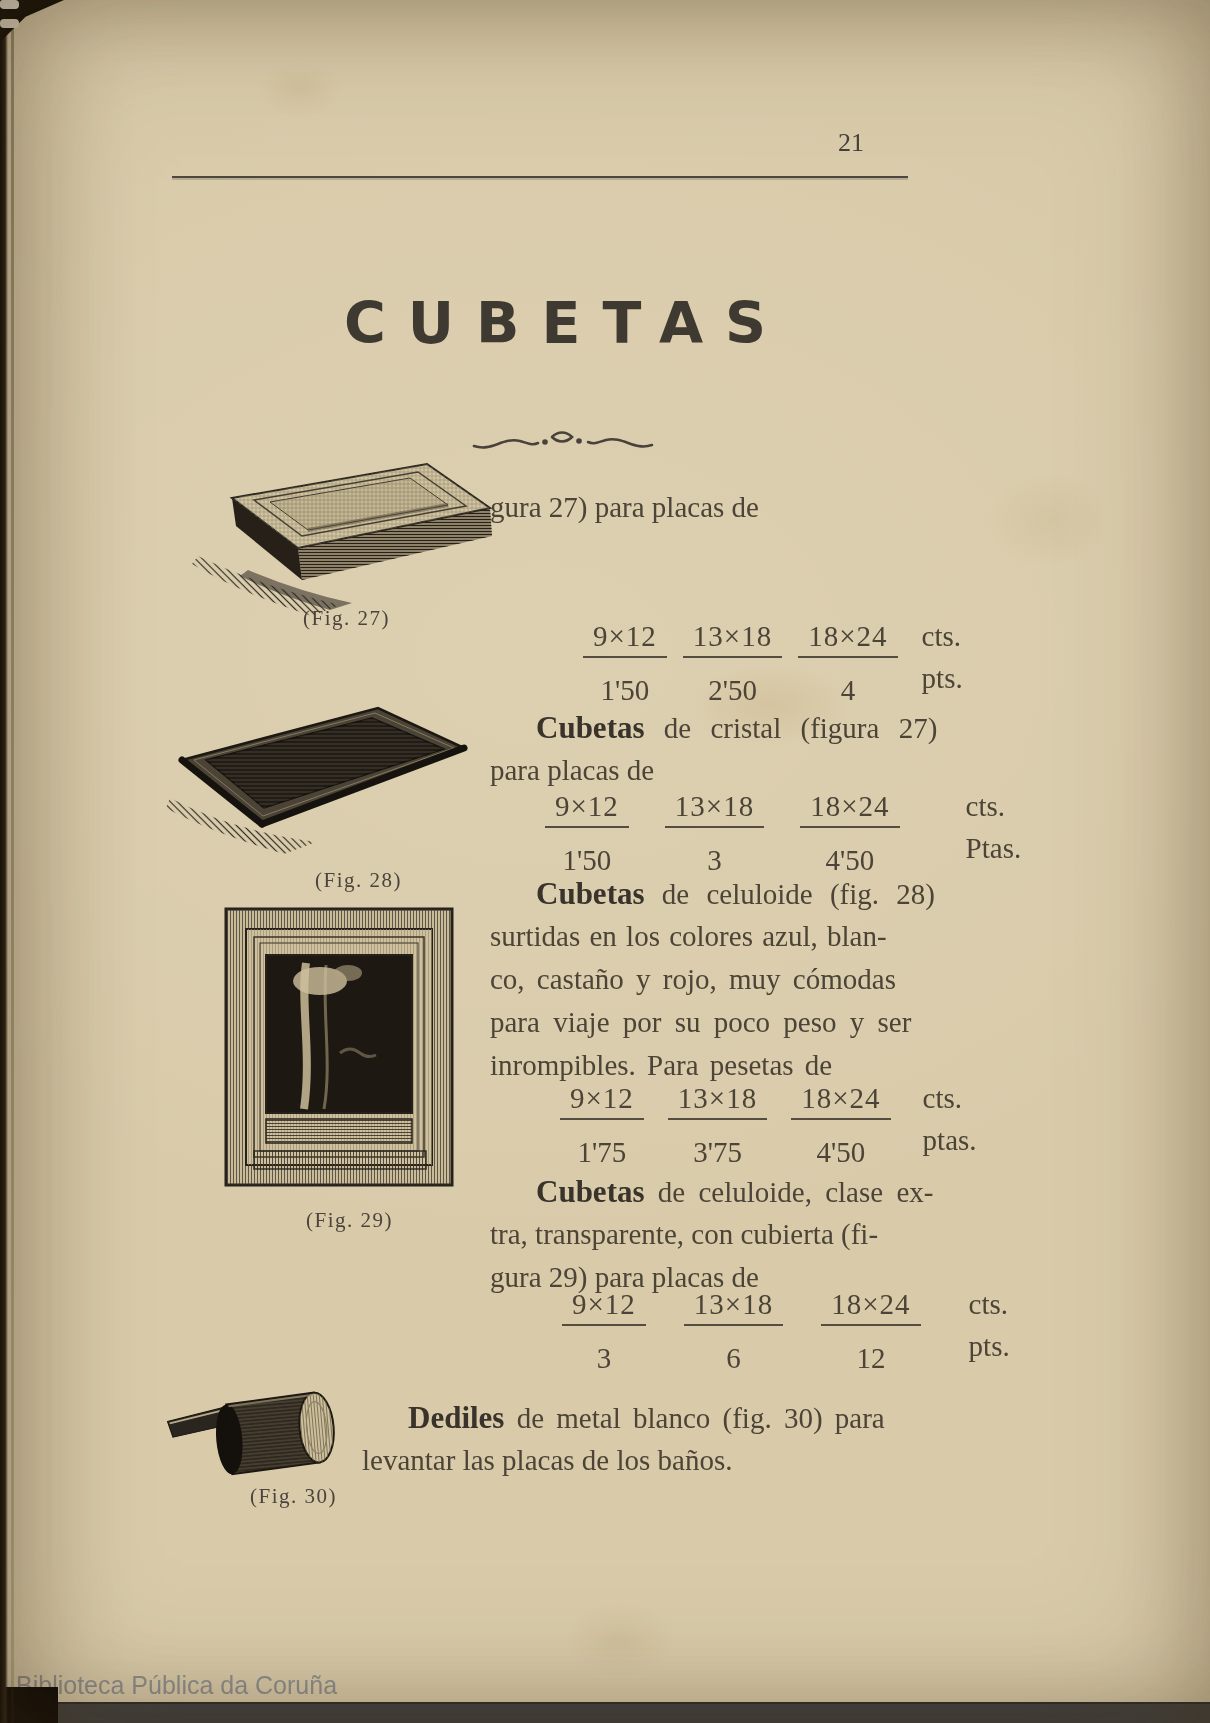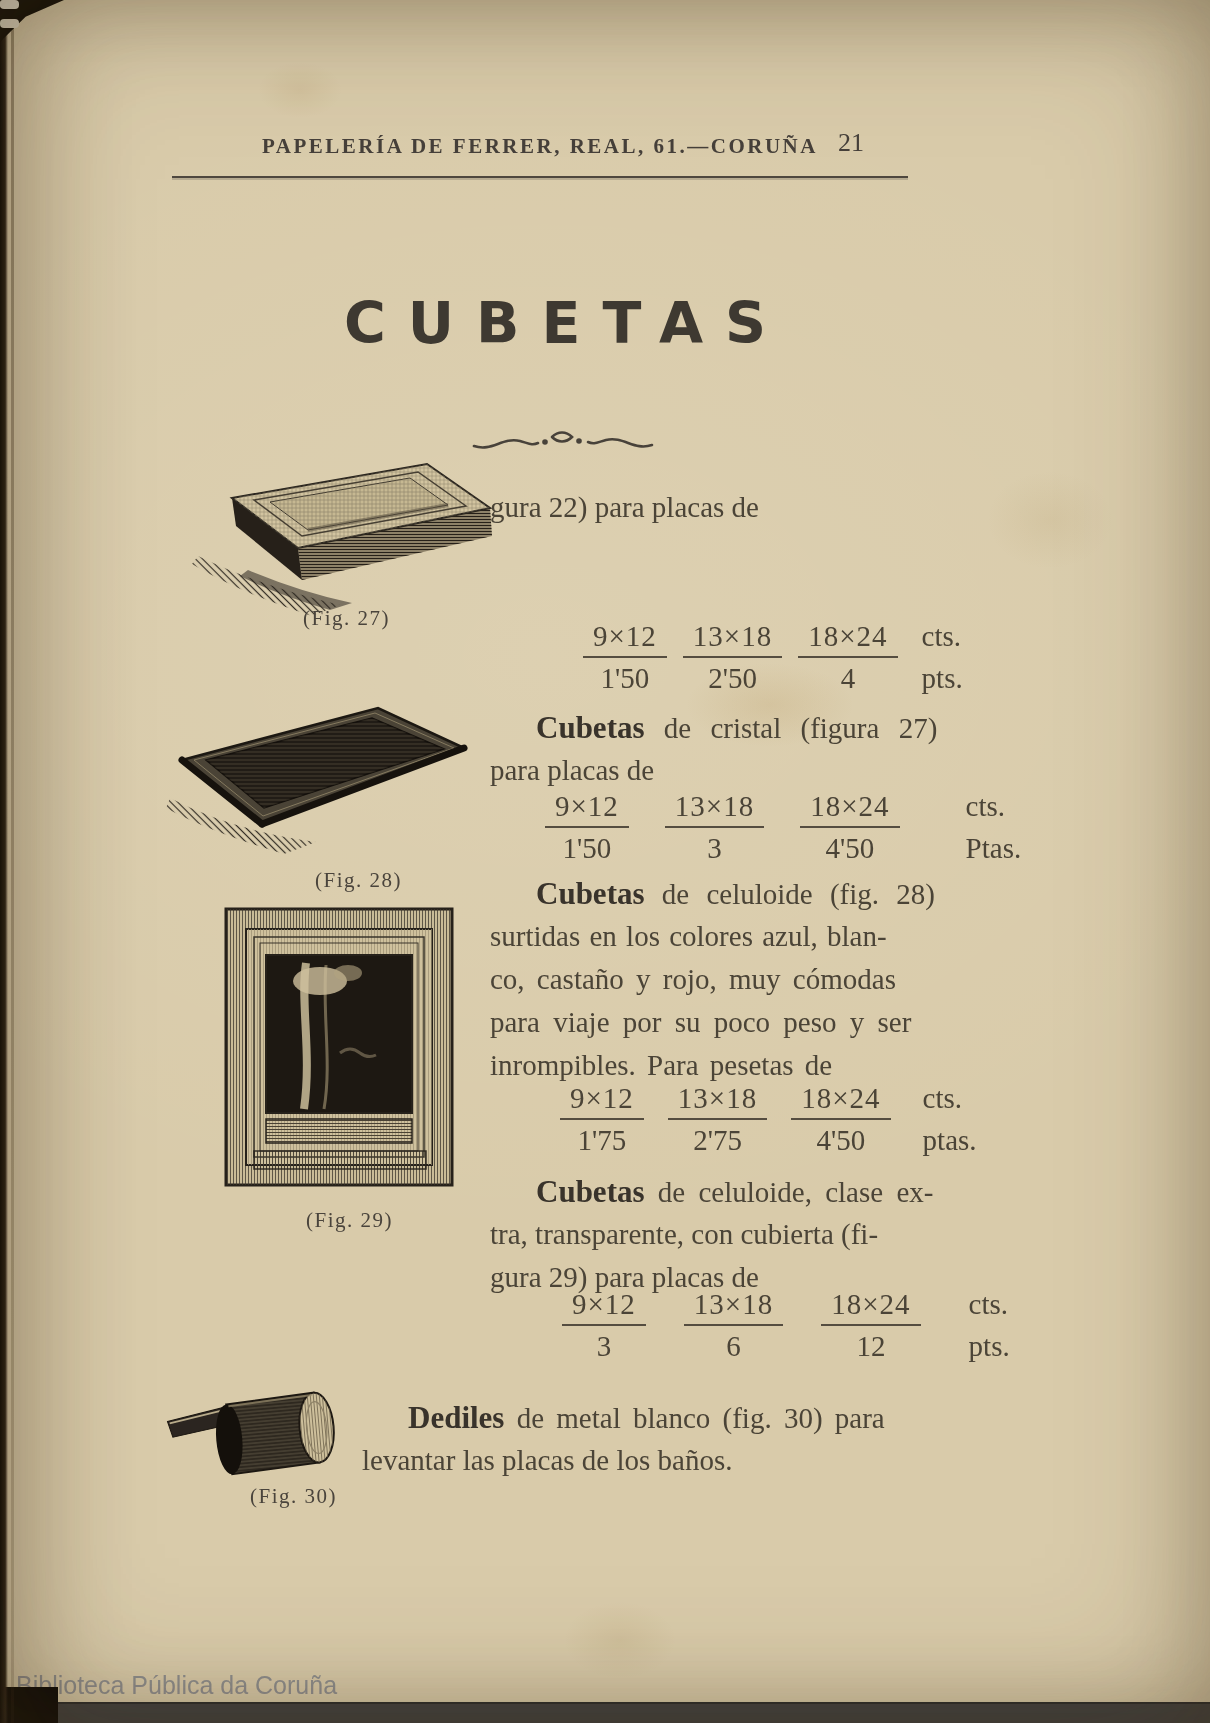--- a/index.html
+++ b/index.html
@@ -46,21 +46,21 @@
   .ws2{word-spacing:2px}.ws4{word-spacing:4px}.ws5{word-spacing:5px}.ws6{word-spacing:6px}.ws10{word-spacing:10px}.ws12{word-spacing:12px}
   .p1{left:490px;top:486px;width:432px;}
   .p2{left:490px;top:706px;width:432px;}
   .p3{left:490px;top:872px;width:432px;}
   .p4{left:490px;top:1170px;width:436px;}
   .p5{left:362px;top:1396px;width:546px;}
 
   .pt{position:absolute;display:flex;align-items:flex-start;font-size:29px;color:#4b4437;}
   .frac{text-align:center;}
   .frac .top{padding:0 10px 3px;border-bottom:2px solid #554d40;letter-spacing:1px;}
-  .frac .bot{padding-top:4px;}
+  .frac .bot{padding-top:16px;}
   .ucol{text-align:left;}
   .ucol .top{padding:0 0 3px;border-bottom:2px solid transparent;}
   .ucol .bot{padding-top:4px;}
   .t1{left:583px;top:620px;gap:16px;} .t1 .ucol{margin-left:8px;}
   .t2{left:545px;top:790px;gap:36px;} .t2 .ucol{margin-left:30px;}
   .t3{left:560px;top:1082px;gap:24px;} .t3 .ucol{margin-left:8px;}
   .t4{left:562px;top:1288px;gap:38px;} .t4 .ucol{margin-left:10px;}
 
   .uno-line{display:flex;align-items:baseline;height:43px;line-height:43px;font-size:29px;}
   .dots{flex:1;text-align:center;word-spacing:30px;padding:0 10px;letter-spacing:2px;}
@@ -71,21 +71,20 @@
   .fig{position:absolute;}
   .f27{left:190px;top:458px;} .f28{left:166px;top:702px;}
   .f29{left:220px;top:903px;}  .f30{left:165px;top:1380px;}
 </style>
 </head>
 <body>
 
 <div class="page">
   <div class="grain"></div>
 
-  <div class="hdr-pub">PAPELERÍA DE FERRER, REAL, 61.—CORUÑA</div>
   <div class="hdr-num">21</div>
   <div class="hdr-rule"></div>
 
   <div class="title">CUBETAS</div>
   <svg class="ornament" width="190" height="28" viewBox="0 0 190 28">
     <g stroke="#48423a" stroke-width="2.6" fill="none" stroke-linecap="round">
       <path d="M6 18 C24 24 34 9 52 13 C60 15 64 18 70 15"></path>
       <path d="M184 17 C166 23 156 8 138 12 C130 14 126 17 120 14"></path>
       <path d="M84 9 C90 3 98 3 104 9 C98 15 90 15 84 9"></path>
     </g>
@@ -186,21 +185,21 @@
       <ellipse cx="64" cy="57" rx="13" ry="35" fill="#14100b"></ellipse>
       <ellipse cx="152" cy="53" rx="17" ry="35" fill="#cdbf9b" stroke="#1c1711" stroke-width="2"></ellipse>
       <ellipse cx="152" cy="53" rx="17" ry="35" fill="url(#f30v)"></ellipse>
       <ellipse cx="152" cy="53" rx="10" ry="26" fill="none" stroke="#8d8166" stroke-width="1.2"></ellipse>
       <path d="M66,24 L150,20" stroke="#9c8f6f" stroke-width="2" opacity=".7"></path>
     </g>
   </svg>
   <div class="figcap cap30">(Fig. 30)</div>
 
   <div class="para p1">
-    <div class="pline">gura 22) para placas de</div>
+    <div class="pline">gura 27) para placas de</div>
   </div>
   <div class="pt t1">
     <div class="frac">
       <div class="top">9×12</div>
       <div class="bot">1'50</div>
     </div>
     <div class="frac">
       <div class="top">13×18</div>
       <div class="bot">2'50</div>
     </div>
@@ -244,21 +243,21 @@
     <div class="pline ws6">para viaje por su poco peso y ser</div>
     <div class="pline ws4">inrompibles. Para pesetas de</div>
   </div>
   <div class="pt t3">
     <div class="frac">
       <div class="top">9×12</div>
       <div class="bot">1'75</div>
     </div>
     <div class="frac">
       <div class="top">13×18</div>
-      <div class="bot">2'75</div>
+      <div class="bot">3'75</div>
     </div>
     <div class="frac">
       <div class="top">18×24</div>
       <div class="bot">4'50</div>
     </div>
     <div class="ucol">
       <div class="top">cts.</div>
       <div class="bot">ptas.</div>
     </div>
   </div>

